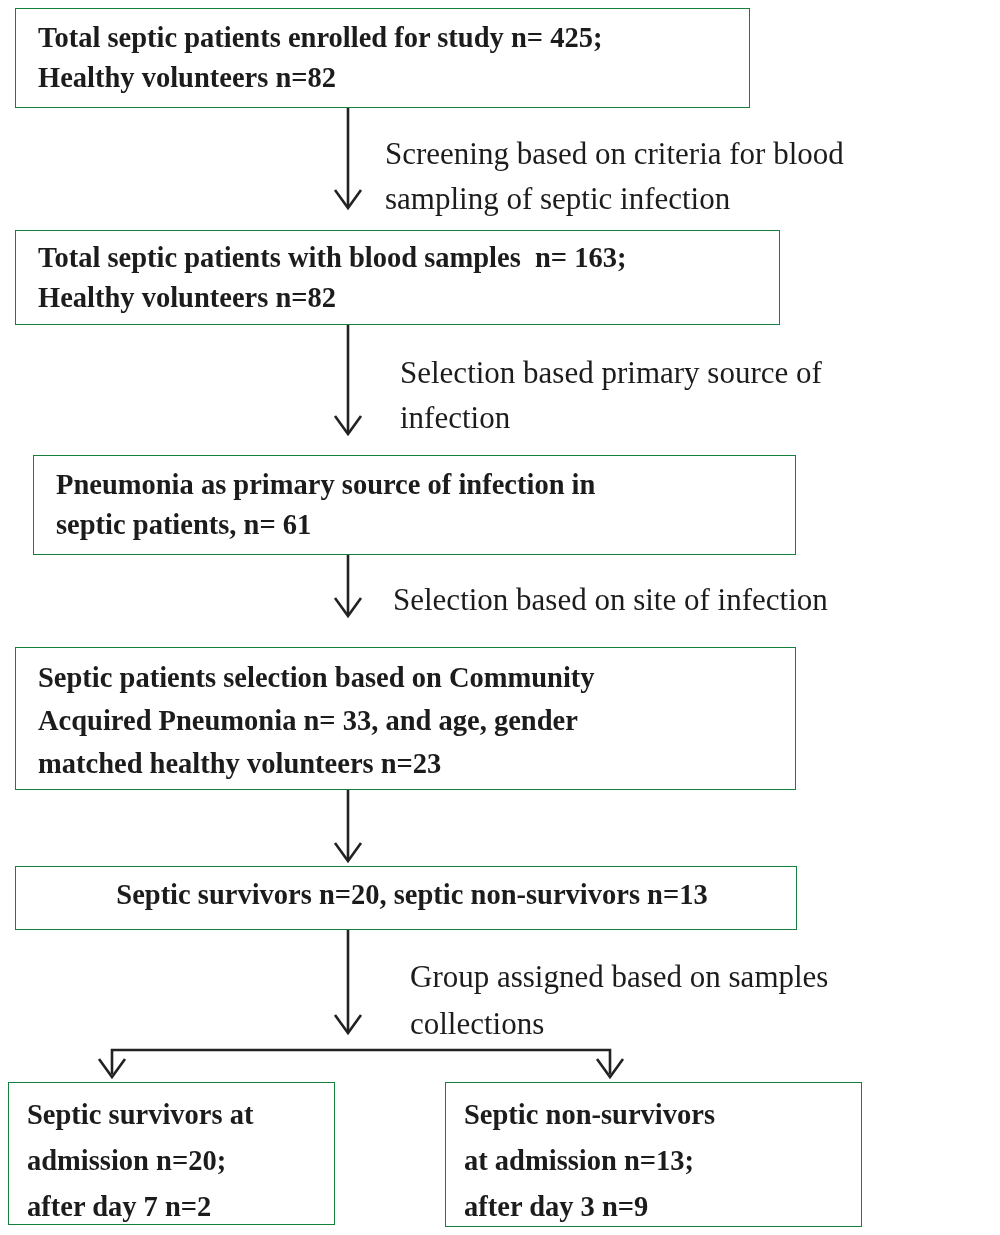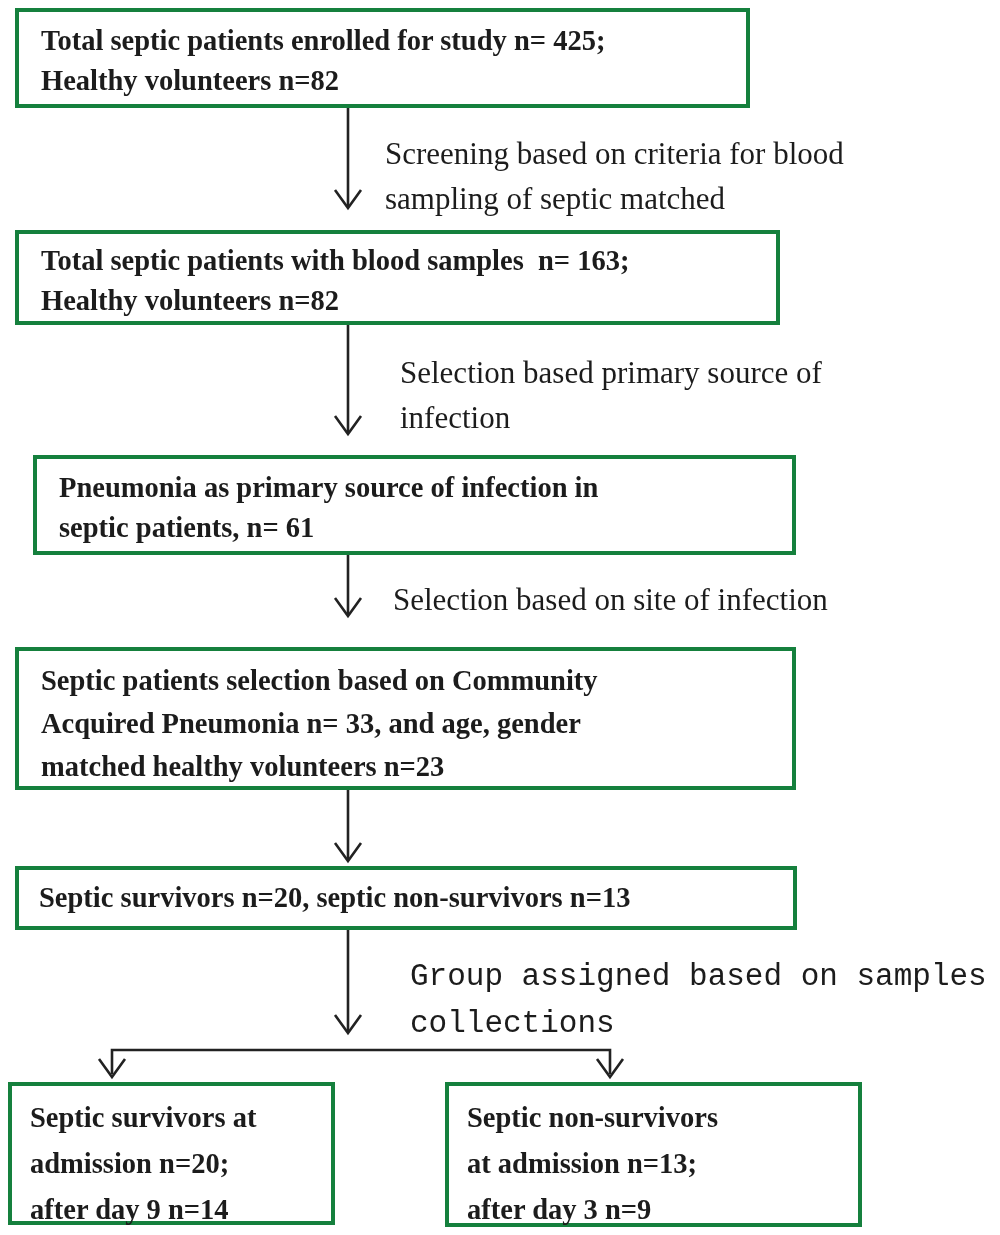--- a/index.html
+++ b/index.html
@@ -9,21 +9,21 @@
     height: 1235px;
     background: #ffffff;
     font-family: "Liberation Serif", serif;
     color: #1c1c1c;
     overflow: hidden;
   }
   .flow-svg { position: absolute; left: 0; top: 0; width: 1000px; height: 1235px; }
   .box {
     position: absolute;
     box-sizing: border-box;
-    border: 4px solid #15803d;
+    border: 1px solid #15803d;
     background: #ffffff;
     font-weight: bold;
     font-size: 28.5px;
   }
   .box .line, .note .line { white-space: pre; }
   .note {
     position: absolute;
     font-size: 31px;
     font-weight: normal;
   }
@@ -67,21 +67,21 @@
     </g>
   </svg>
 
   <div class="box" style="left:15px; top:8px; width:735px; height:100px; padding:9px 8px 0 22px; line-height:40px;">
     <div class="line">Total septic patients enrolled for study n= 425;</div>
     <div class="line">Healthy volunteers n=82</div>
   </div>
 
   <div class="note" style="left:385px; top:131px; line-height:45px;">
     <div class="line">Screening based on criteria for blood</div>
-    <div class="line">sampling of septic matched</div>
+    <div class="line">sampling of septic infection</div>
   </div>
 
   <div class="box" style="left:15px; top:230px; width:765px; height:95px; padding:7px 8px 0 22px; line-height:40px;">
     <div class="line">Total septic patients with blood samples  n= 163;</div>
     <div class="line">Healthy volunteers n=82</div>
   </div>
 
   <div class="note" style="left:400px; top:350px; line-height:45px;">
     <div class="line">Selection based primary source of</div>
     <div class="line">infection</div>
@@ -96,33 +96,33 @@
     <div class="line">Selection based on site of infection</div>
   </div>
 
   <div class="box" style="left:15px; top:647px; width:781px; height:143px; padding:8px 8px 0 22px; line-height:43px;">
     <div class="line">Septic patients selection based on Community</div>
     <div class="line">Acquired Pneumonia n= 33, and age, gender</div>
     <div class="line">matched healthy volunteers n=23</div>
   </div>
 
 
-  <div class="box" style="left:15px; top:866px; width:782px; height:64px; padding:8px 8px 0 20px; line-height:40px;">
+  <div class="box" style="left:15px; top:866px; width:782px; height:64px; padding:8px 8px 0 20px; line-height:40px;text-align:center;">
     <div class="line">Septic survivors n=20, septic non-survivors n=13</div>
   </div>
 
-  <div class="note" style="left:410px; top:953px; line-height:47px;font-family:Liberation Mono, monospace;">
+  <div class="note" style="left:410px; top:953px; line-height:47px;">
     <div class="line">Group assigned based on samples</div>
     <div class="line">collections</div>
   </div>
 
   <div class="box" style="left:8px; top:1082px; width:327px; height:143px; padding:9px 6px 0 18px; line-height:46px;">
     <div class="line">Septic survivors at</div>
     <div class="line">admission n=20;</div>
-    <div class="line">after day 9 n=14</div>
+    <div class="line">after day 7 n=2</div>
   </div>
 
   <div class="box" style="left:445px; top:1082px; width:417px; height:145px; padding:9px 6px 0 18px; line-height:46px;">
     <div class="line">Septic non-survivors</div>
     <div class="line">at admission n=13;</div>
     <div class="line">after day 3 n=9</div>
   </div>
 
 </div>
 

